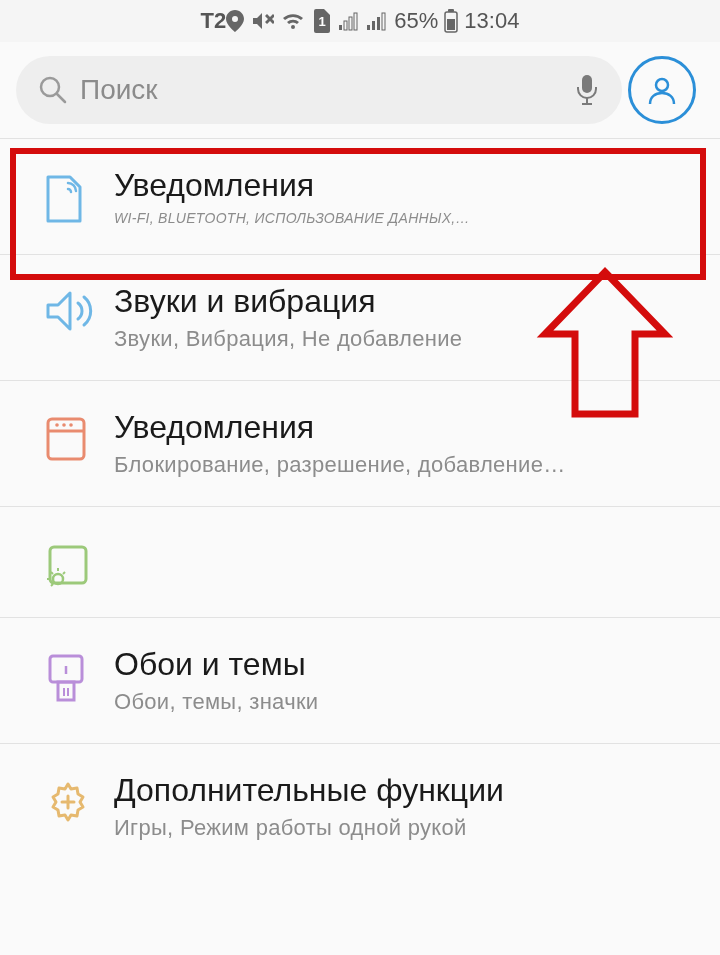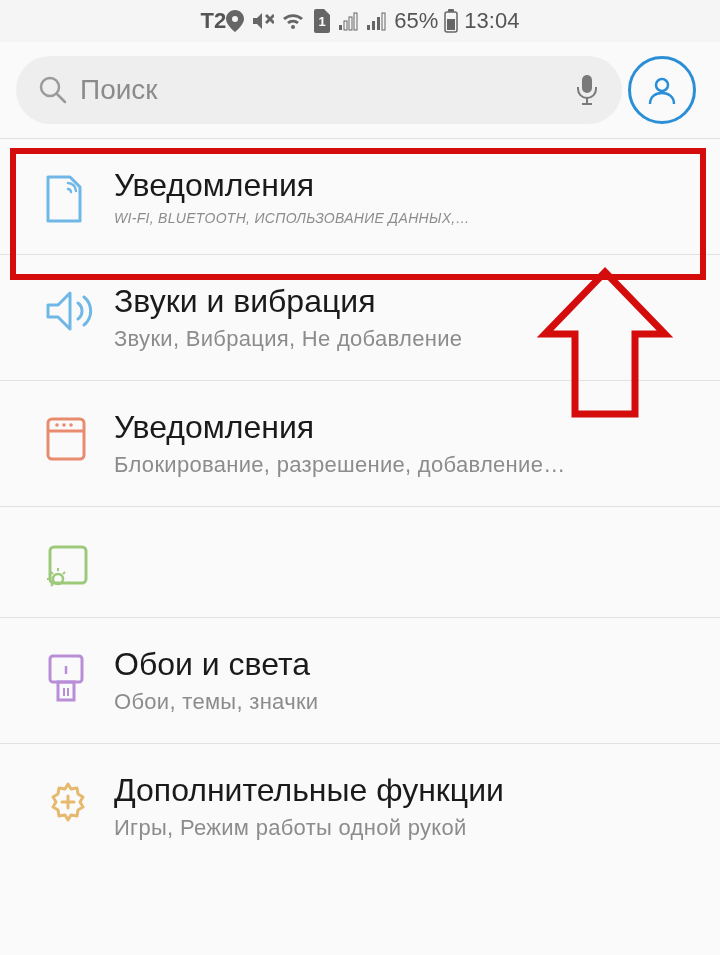--- a/index.html
+++ b/index.html
@@ -159,21 +159,21 @@
       <svg width="44" height="52" viewBox="0 0 44 52">
           <rect x="6" y="4" width="32" height="26" rx="3" fill="none" stroke="#b98ed9" stroke-width="3"></rect>
           <rect x="14" y="30" width="16" height="18" fill="none" stroke="#b98ed9" stroke-width="3"></rect>
           <line x1="22" y1="14" x2="22" y2="22" stroke="#b98ed9" stroke-width="2.5"></line>
           <line x1="16" y1="18" x2="28" y2="18" stroke="#b98ed9" stroke-width="2.5" opacity="0"></line>
           <line x1="20" y1="36" x2="20" y2="44" stroke="#b98ed9" stroke-width="2"></line>
           <line x1="24" y1="36" x2="24" y2="44" stroke="#b98ed9" stroke-width="2"></line>
         </svg>
     </div>
     <div class="txt">
-      <div class="title">Обои и света</div>
+      <div class="title">Обои и темы</div>
       <div class="sub">Обои, темы, значки</div>
     </div>
   </div>
 
   <div class="item" style="border-bottom:none;">
     <div class="icon">
       <svg width="48" height="48" viewBox="0 0 48 48">
         <path fill="none" stroke="#e6b96f" stroke-width="3" stroke-linejoin="round" d="M24 6 l3 5 6-1 1 6 5 3-3 5 3 5-5 3-1 6-6-1-3 5-3-5-6 1-1-6-5-3 3-5-3-5 5-3 1-6 6 1z"></path>
         <line x1="24" y1="18" x2="24" y2="30" stroke="#e6b96f" stroke-width="3" stroke-linecap="round"></line>
         <line x1="18" y1="24" x2="30" y2="24" stroke="#e6b96f" stroke-width="3" stroke-linecap="round"></line>

